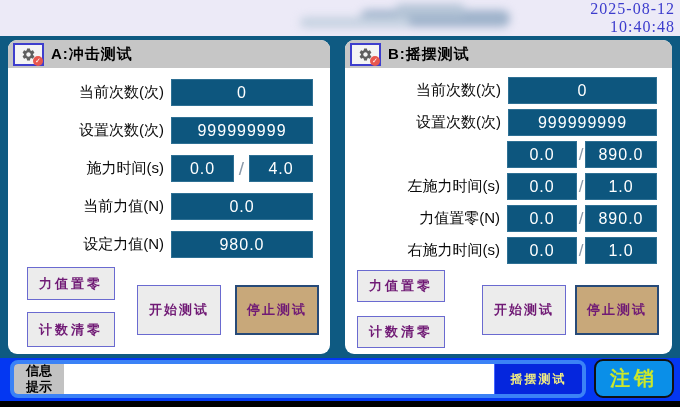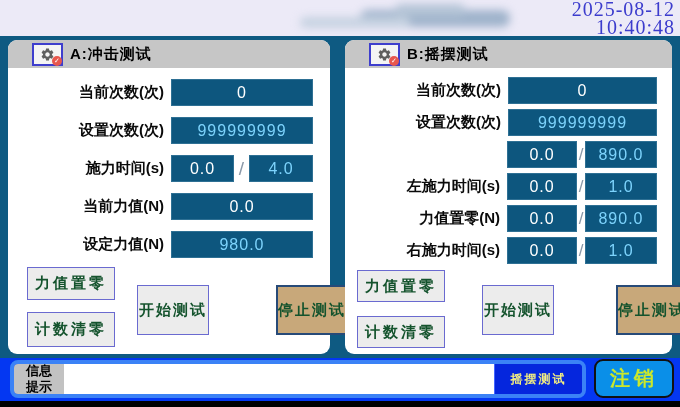--- a/index.html
+++ b/index.html
@@ -4,67 +4,67 @@
 <style>
   * { margin:0; padding:0; box-sizing:border-box; }
   html,body { width:680px; height:407px; }
   body { font-family:"Liberation Sans","DejaVu Sans",sans-serif; background:#000; }
   #screen { position:relative; width:680px; height:407px; overflow:hidden; background:#0e5a82; }
 
   
   .titlebar { position:absolute; top:0; left:0; width:680px; height:36px; background:#eceaf7; }
   .datetime { position:absolute; top:0; right:5px; text-align:right;
               font-family:"Liberation Serif","DejaVu Serif",serif;
-              font-size:20px; line-height:18px; color:#3c3ccd; letter-spacing:1px; }
+              font-size:16px; line-height:18px; color:#3c3ccd; letter-spacing:1px; }
   .redacted { position:absolute; left:300px; top:4px; width:215px; height:28px; filter:blur(4px); }
   .redacted .b1 { position:absolute; left:60px; top:6px; width:150px; height:17px; background:#9fb3cb; border-radius:8px; }
   .redacted .b2 { position:absolute; left:0;  top:13px; width:110px; height:11px; background:#c6d2e1; border-radius:6px; }
   .redacted .b3 { position:absolute; left:95px; top:0; width:70px; height:12px; background:#b4c4d6; border-radius:6px; }
 
   
   .main { position:absolute; top:36px; left:0; width:680px; height:322px; background:#0e5a82; }
   .panel { position:absolute; top:4px; height:314px; background:#fff; border-radius:9px; }
   .panel-a { left:8px;  width:322px; }
   .panel-b { left:345px; width:327px; }
 
   .panel-header { height:28px; background:#c6c6c6; border-radius:9px 9px 0 0;
-                  display:flex; align-items:center; gap:7px; padding-left:24px; }
+                  display:flex; align-items:center; gap:7px; padding-left:5px; }
   .gear-btn { width:31px; height:23px; background:#f4f4f4; border:2px solid #3e3ecd;
               position:relative; display:flex; align-items:center; justify-content:center; cursor:pointer; }
   .gear-btn svg { width:15px; height:15px; fill:#5f5f5f; }
   .badge { position:absolute; right:-1px; bottom:-2px; width:10px; height:10px; background:#e8574d;
            border-radius:50%; color:#fff; font-size:7px; line-height:10px; text-align:center; font-weight:bold; }
   .panel-title { font-size:15px; font-weight:bold; color:#000; letter-spacing:1px; }
 
   .rows { width:100%; }
   .panel-a .rows { padding:11px 17px 0 0; }
   .panel-b .rows { padding:9px 15px 0 0; }
   .row { display:flex; justify-content:flex-end; align-items:center; }
   .panel-a .row { margin-bottom:11px; }
   .panel-b .row { margin-bottom:5px; }
-  .row-label { font-size:15px; font-weight:bold; color:#0a0a0a; margin-right:7px; white-space:nowrap; }
+  .row-label { font-size:15px; font-weight:normal; color:#0a0a0a; margin-right:7px; white-space:nowrap; }
   .field { height:27px; background:#0d567e; border:1px solid #2e7094;
            display:flex; align-items:center; justify-content:center;
            font-size:16px; color:#fff; letter-spacing:1px; }
-  .field.green { color:#7dd3fc; }
+  .field.green { color:#ffffff; }
   .panel-a .single { width:142px; }
   .panel-b .single { width:149px; }
   .panel-a .f1 { width:63px; }  .panel-a .f2 { width:64px; }
   .panel-b .f1 { width:70px; }  .panel-b .f2 { width:72px; }
   .slash { text-align:center; color:#8a98a8; font-size:19px; position:relative; z-index:1; }
   .panel-a .slash { width:15px; }
   .panel-b .slash { width:8px; font-size:17px; }
 
   .pbtn { position:absolute; background:#ececec; border:1px solid #6a6ad0;
-          font-size:15px; font-weight:bold; letter-spacing:3px; color:#14532d;
+          font-size:13px; font-weight:bold; letter-spacing:3px; color:#701a75;
           display:flex; align-items:center; justify-content:center; cursor:pointer;
           font-family:"Liberation Sans","DejaVu Sans",sans-serif; }
   .btn-small { width:88px; height:33px; }
-  .btn-big   { width:72px; height:50px; letter-spacing:2px; }
-  .btn-stop  { background:#c8a87a; border:2px solid #274a78;margin-left:41px; }
+  .btn-big   { width:84px; height:50px; letter-spacing:2px; }
+  .btn-stop  { background:#c8a87a; border:2px solid #274a78; }
   .panel-a .btn-zero  { left:19px;  top:227px; }
   .panel-a .btn-clear { left:19px;  top:272px; height:35px; }
   .panel-a .btn-start { left:129px; top:245px; }
   .panel-a .btn-stop  { left:227px; top:245px; }
   .panel-b .btn-zero  { left:12px;  top:230px; height:32px; }
   .panel-b .btn-clear { left:12px;  top:276px; height:32px; }
   .panel-b .btn-start { left:137px; top:245px; }
   .panel-b .btn-stop  { left:230px; top:245px; }
 
   

